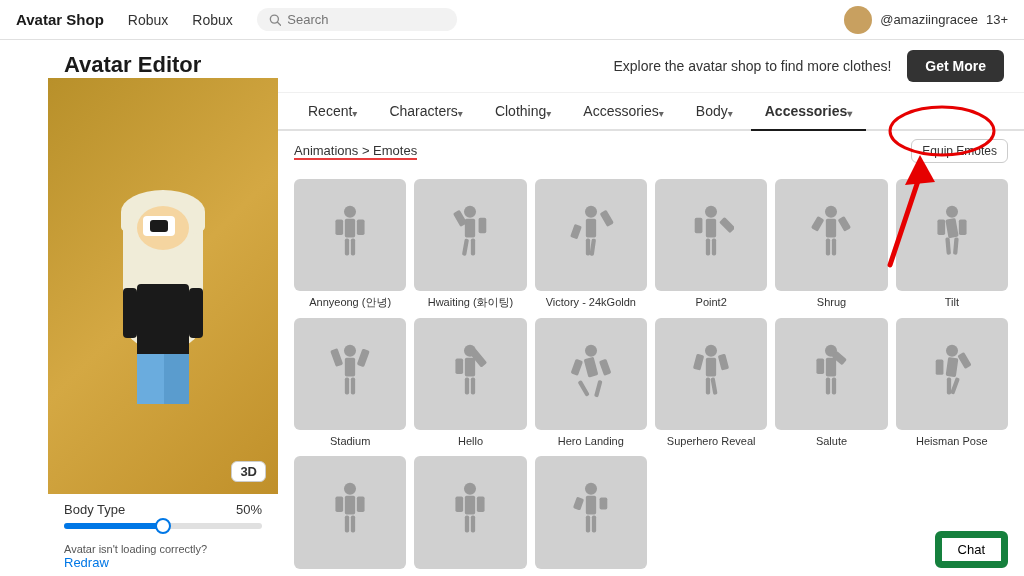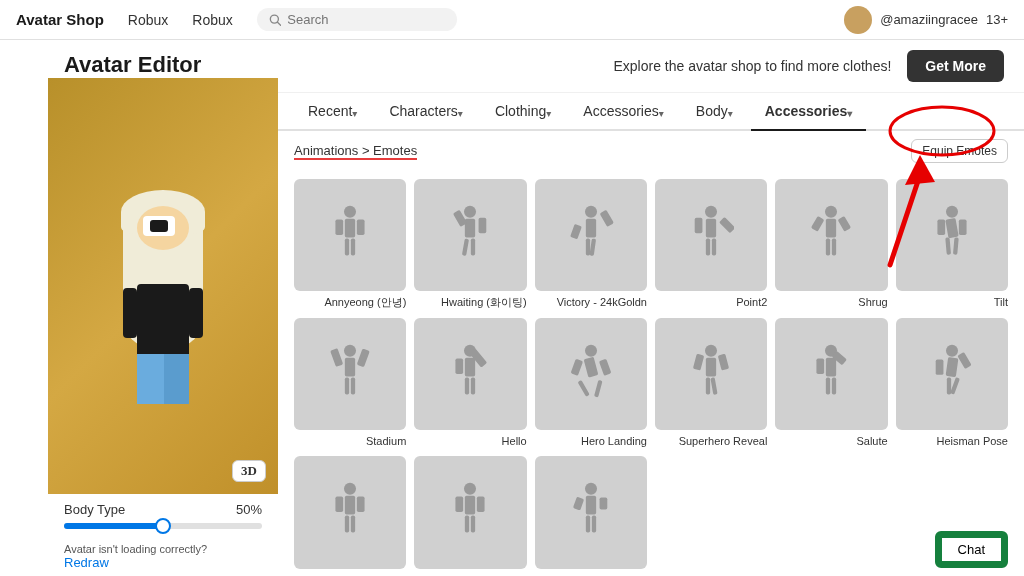--- a/index.html
+++ b/index.html
@@ -28,21 +28,20 @@
     .left-panel {
       width: 230px; background: #c8a060; position: relative; flex-shrink: 0;
       display: flex; flex-direction: column; margin-left: 48px;
     }
     .avatar-title { font-size: 22px; font-weight: bold; color: #1a1a1a; padding: 12px 16px 0; background: #fff; }
     .avatar-preview { flex: 1; background: linear-gradient(135deg, #b8902a 0%, #d4a843 50%, #c0902a 100%); position: relative; display: flex; align-items: center; justify-content: center; }
     .badge-3d {
       position: absolute; bottom: 12px; right: 12px; background: #fff; color: #333;
       font-size: 13px; font-weight: bold; border-radius: 6px; padding: 2px 8px;
       border: 1px solid #ccc;
-      font-family: Liberation Serif, serif;
     }
     .avatar-controls { background: #fff; padding: 8px 16px; }
     .body-type-row { display: flex; justify-content: space-between; align-items: center; font-size: 13px; color: #333; margin-bottom: 6px; }
     .slider-track { width: 100%; height: 6px; background: #e0e0e0; border-radius: 3px; position: relative; }
     .slider-fill { width: 50%; height: 6px; background: #0077e6; border-radius: 3px; }
     .slider-thumb { position: absolute; top: -5px; left: 50%; width: 16px; height: 16px; background: #fff; border: 2px solid #0077e6; border-radius: 50%; transform: translateX(-50%); }
     .avatar-footer { background: #fff; padding: 6px 16px; font-size: 11px; color: #555; }
     .redraw-link { color: #0077e6; font-size: 13px; cursor: pointer; display: block; }
 
     
@@ -80,21 +79,21 @@
     .equip-emotes-btn {
       background: #fff; border: 1px solid #ccc; border-radius: 6px;
       padding: 4px 10px; font-size: 12px; cursor: pointer; color: #333;
     }
 
     
     .emotes-grid {
       display: grid; grid-template-columns: repeat(6, 1fr); gap: 8px;
       padding: 8px 16px; overflow-y: auto; flex: 1;
     }
-    .emote-card { display: flex; flex-direction: column; align-items: flex-end; cursor: pointer; }
+    .emote-card { display: flex; flex-direction: column; align-items: center; cursor: pointer; }
     .emote-thumb {
       width: 100%; aspect-ratio: 1; background: #d0d0d0; border-radius: 6px;
       display: flex; align-items: center; justify-content: center; position: relative; overflow: hidden;
     }
     .emote-label { font-size: 11px; color: #333; text-align: center; margin-top: 4px; line-height: 1.3; }
   </style>
 </head>
 <body>
 
 <div class="top-nav">

